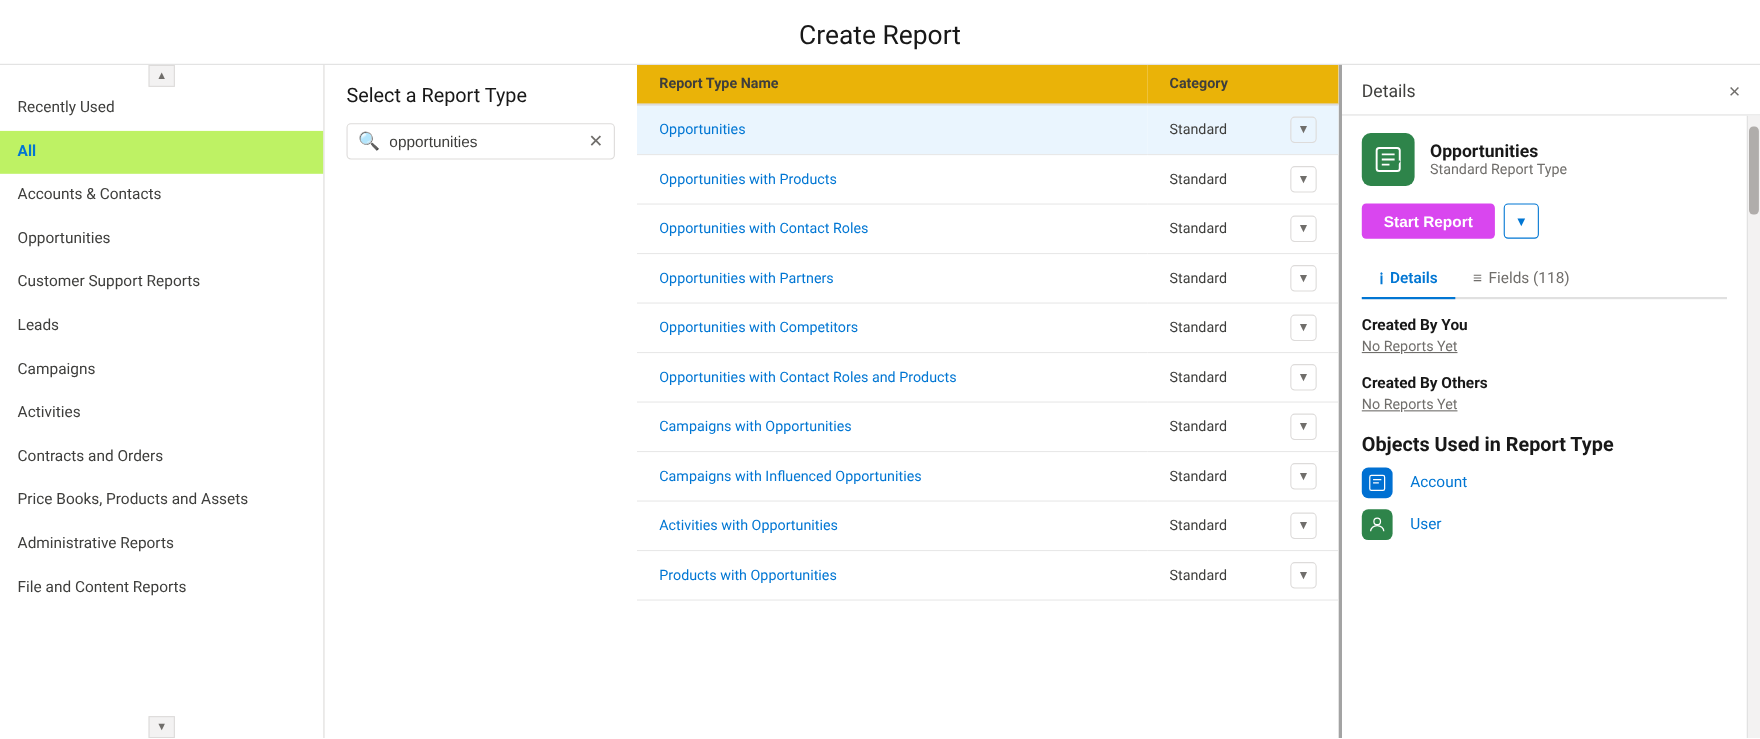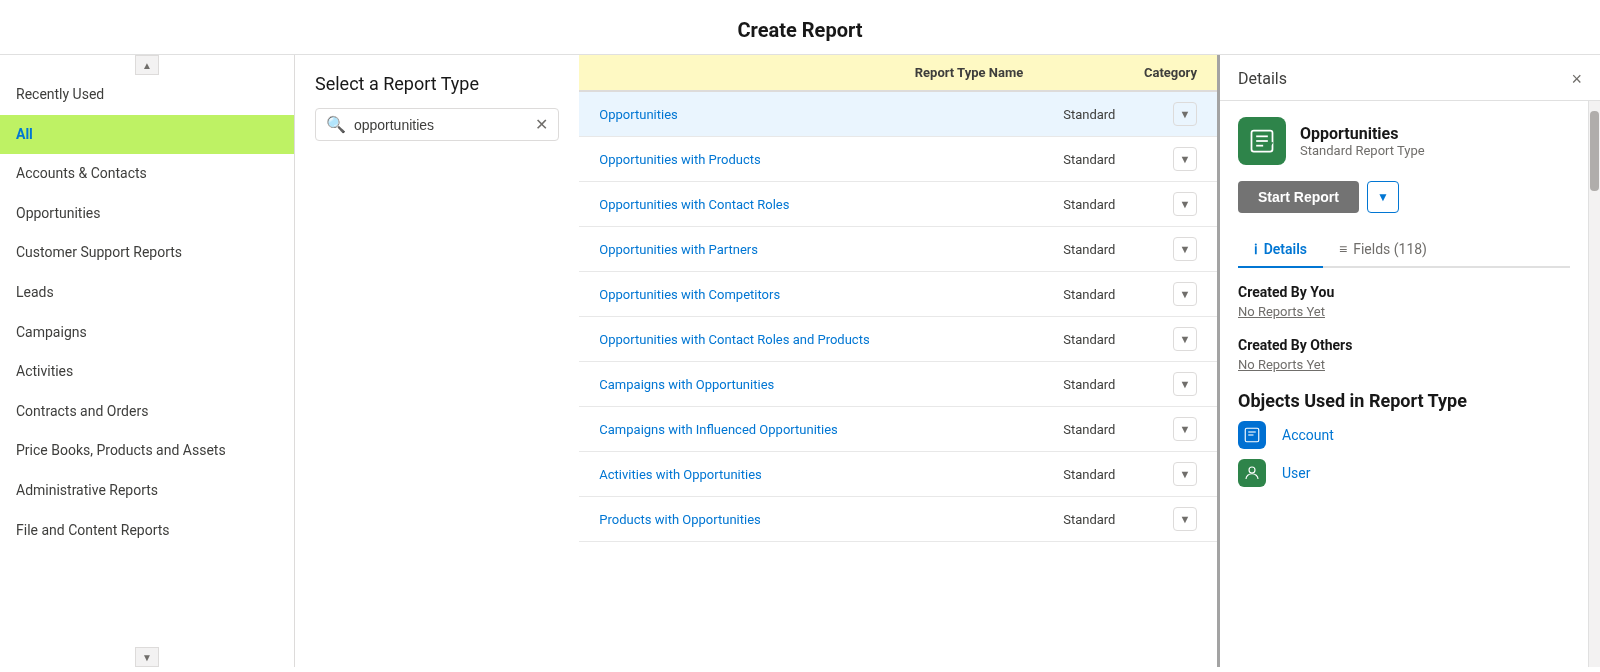--- a/index.html
+++ b/index.html
@@ -1,21 +1,21 @@
 <!DOCTYPE html>
 <html><head>
   <meta charset="utf-8">
   <style>
     * { box-sizing: border-box; margin: 0; padding: 0; }
     body { font-family: -apple-system, BlinkMacSystemFont, 'Segoe UI', Roboto, sans-serif; background: #fff; color: #3e3e3c; font-size: 14px; }
 
     .page-title {
       text-align: center;
-      font-size: 20px;
-      font-weight: 700;
+      font-size: 24px;
+      font-weight: 400;
       padding: 18px 0 12px;
       border-bottom: 1px solid #e0e0e0;
       color: #181818;
     }
 
     .main-layout {
       display: flex;
       height: calc(672px - 60px);
     }
 
@@ -119,26 +119,26 @@
     table {
       width: 100%;
       border-collapse: collapse;
     }
 
     thead tr {
       border-bottom: 2px solid #dddbda;
     }
 
     thead th {
-      text-align: right;
+      text-align: left;
       padding: 10px 20px;
       font-weight: 700;
       font-size: 13px;
       color: #3e3e3c;
-      background: #fef9c3;
+      background: #eab308;
     }
 
     tbody tr {
       border-bottom: 1px solid #e8e8e8;
       cursor: pointer;
     }
     tbody tr.selected { background: #eaf5fe; }
 
     tbody td {
       padding: 10px 20px;
@@ -237,21 +237,21 @@
       color: #706e6b;
     }
 
     .action-buttons {
       display: flex;
       gap: 8px;
       margin-bottom: 18px;
     }
 
     .start-report-btn {
-      background: #737373;
+      background: #d946ef;
       color: #fff;
       border: none;
       border-radius: 4px;
       padding: 8px 20px;
       font-size: 14px;
       font-weight: 600;
       cursor: pointer;
     }
 
     .dropdown-split-btn {

